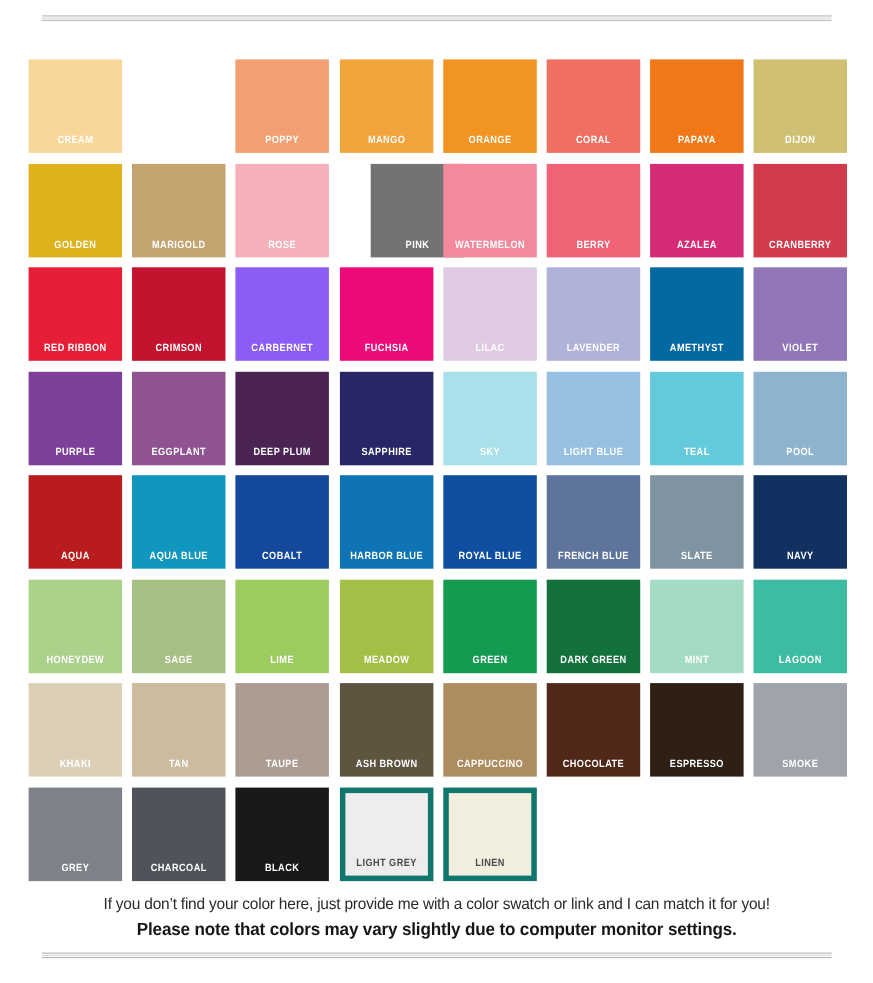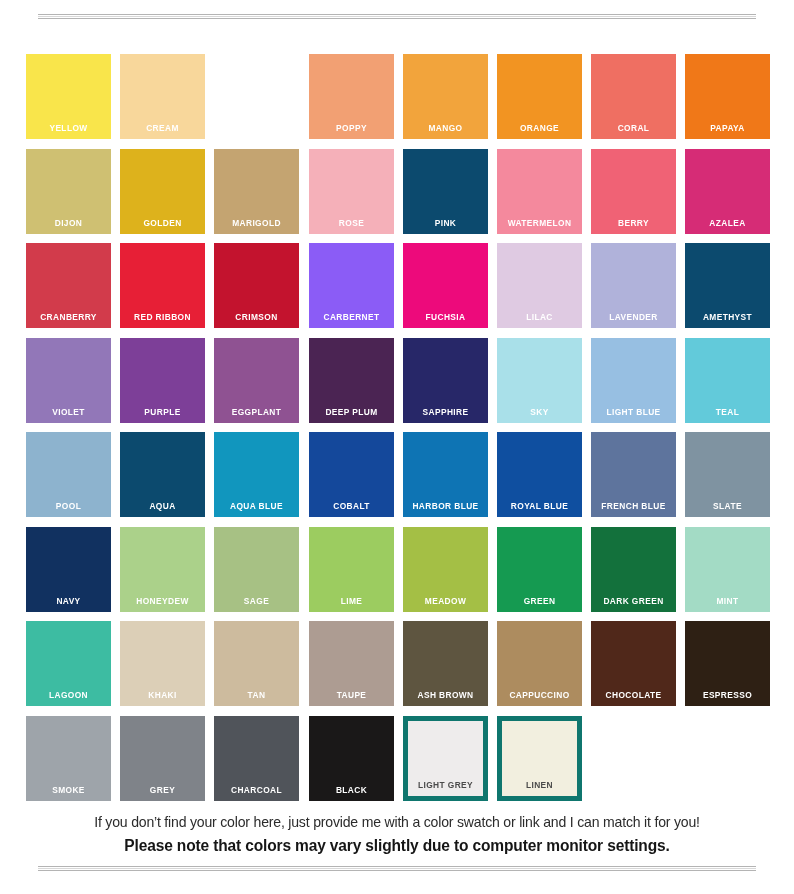--- a/index.html
+++ b/index.html
@@ -108,23 +108,20 @@
   }
 </style>
 </head>
 <body>
 
 <div class="page">
 
   <div class="rule rule-top"></div>
 
   <div class="swatch-grid">
-      <div class="swatch" style="background: rgb(249, 229, 75);">
-        <div class="swatch-label" style="color: rgb(255, 255, 255);">YELLOW</div>
-      </div>
       <div class="swatch" style="background: rgb(248, 215, 155);">
         <div class="swatch-label" style="color: rgb(255, 255, 255);">CREAM</div>
       </div>
       <div class="swatch">
         <div class="swatch-label" style="color: rgb(255, 255, 255);">MUSTARD</div>
       </div>
       <div class="swatch" style="background: rgb(242, 160, 115);">
         <div class="swatch-label" style="color: rgb(255, 255, 255);">POPPY</div>
       </div>
       <div class="swatch" style="background: rgb(242, 164, 60);">
@@ -144,21 +141,21 @@
       </div>
       <div class="swatch" style="background: rgb(221, 178, 28);">
         <div class="swatch-label" style="color: rgb(255, 255, 255);">GOLDEN</div>
       </div>
       <div class="swatch" style="background: rgb(196, 164, 113);">
         <div class="swatch-label" style="color: rgb(255, 255, 255);">MARIGOLD</div>
       </div>
       <div class="swatch" style="background: rgb(245, 176, 185);">
         <div class="swatch-label" style="color: rgb(255, 255, 255);">ROSE</div>
       </div>
-      <div class="swatch" style="background: #0c4a6e;">
+      <div class="swatch" style="background: #737373; margin-left: 28px;">
         <div class="swatch-label" style="color: rgb(255, 255, 255);">PINK</div>
       </div>
       <div class="swatch" style="background: rgb(244, 137, 157);">
         <div class="swatch-label" style="color: rgb(255, 255, 255);">WATERMELON</div>
       </div>
       <div class="swatch" style="background: rgb(240, 98, 117);">
         <div class="swatch-label" style="color: rgb(255, 255, 255);">BERRY</div>
       </div>
       <div class="swatch" style="background: rgb(214, 44, 118);">
         <div class="swatch-label" style="color: rgb(255, 255, 255);">AZALEA</div>
@@ -177,21 +174,21 @@
       </div>
       <div class="swatch" style="background: rgb(237, 10, 123);">
         <div class="swatch-label" style="color: rgb(255, 255, 255);">FUCHSIA</div>
       </div>
       <div class="swatch" style="background: rgb(223, 202, 226);">
         <div class="swatch-label" style="color: rgb(255, 255, 255);">LILAC</div>
       </div>
       <div class="swatch" style="background: rgb(176, 178, 218);">
         <div class="swatch-label" style="color: rgb(255, 255, 255);">LAVENDER</div>
       </div>
-      <div class="swatch" style="background: #0c4a6e;">
+      <div class="swatch" style="background: #0369a1;">
         <div class="swatch-label" style="color: rgb(255, 255, 255);">AMETHYST</div>
       </div>
       <div class="swatch" style="background: rgb(146, 119, 184);">
         <div class="swatch-label" style="color: rgb(255, 255, 255);">VIOLET</div>
       </div>
       <div class="swatch" style="background: rgb(125, 63, 152);">
         <div class="swatch-label" style="color: rgb(255, 255, 255);">PURPLE</div>
       </div>
       <div class="swatch" style="background: rgb(143, 82, 146);">
         <div class="swatch-label" style="color: rgb(255, 255, 255);">EGGPLANT</div>
@@ -207,21 +204,21 @@
       </div>
       <div class="swatch" style="background: rgb(151, 191, 226);">
         <div class="swatch-label" style="color: rgb(255, 255, 255);">LIGHT BLUE</div>
       </div>
       <div class="swatch" style="background: rgb(98, 202, 218);">
         <div class="swatch-label" style="color: rgb(255, 255, 255);">TEAL</div>
       </div>
       <div class="swatch" style="background: rgb(141, 179, 206);">
         <div class="swatch-label" style="color: rgb(255, 255, 255);">POOL</div>
       </div>
-      <div class="swatch" style="background: #0c4a6e;">
+      <div class="swatch" style="background: #b91c1c;">
         <div class="swatch-label" style="color: rgb(255, 255, 255);">AQUA</div>
       </div>
       <div class="swatch" style="background: rgb(17, 150, 190);">
         <div class="swatch-label" style="color: rgb(255, 255, 255);">AQUA BLUE</div>
       </div>
       <div class="swatch" style="background: rgb(20, 72, 155);">
         <div class="swatch-label" style="color: rgb(255, 255, 255);">COBALT</div>
       </div>
       <div class="swatch" style="background: rgb(14, 116, 180);">
         <div class="swatch-label" style="color: rgb(255, 255, 255);">HARBOR BLUE</div>

